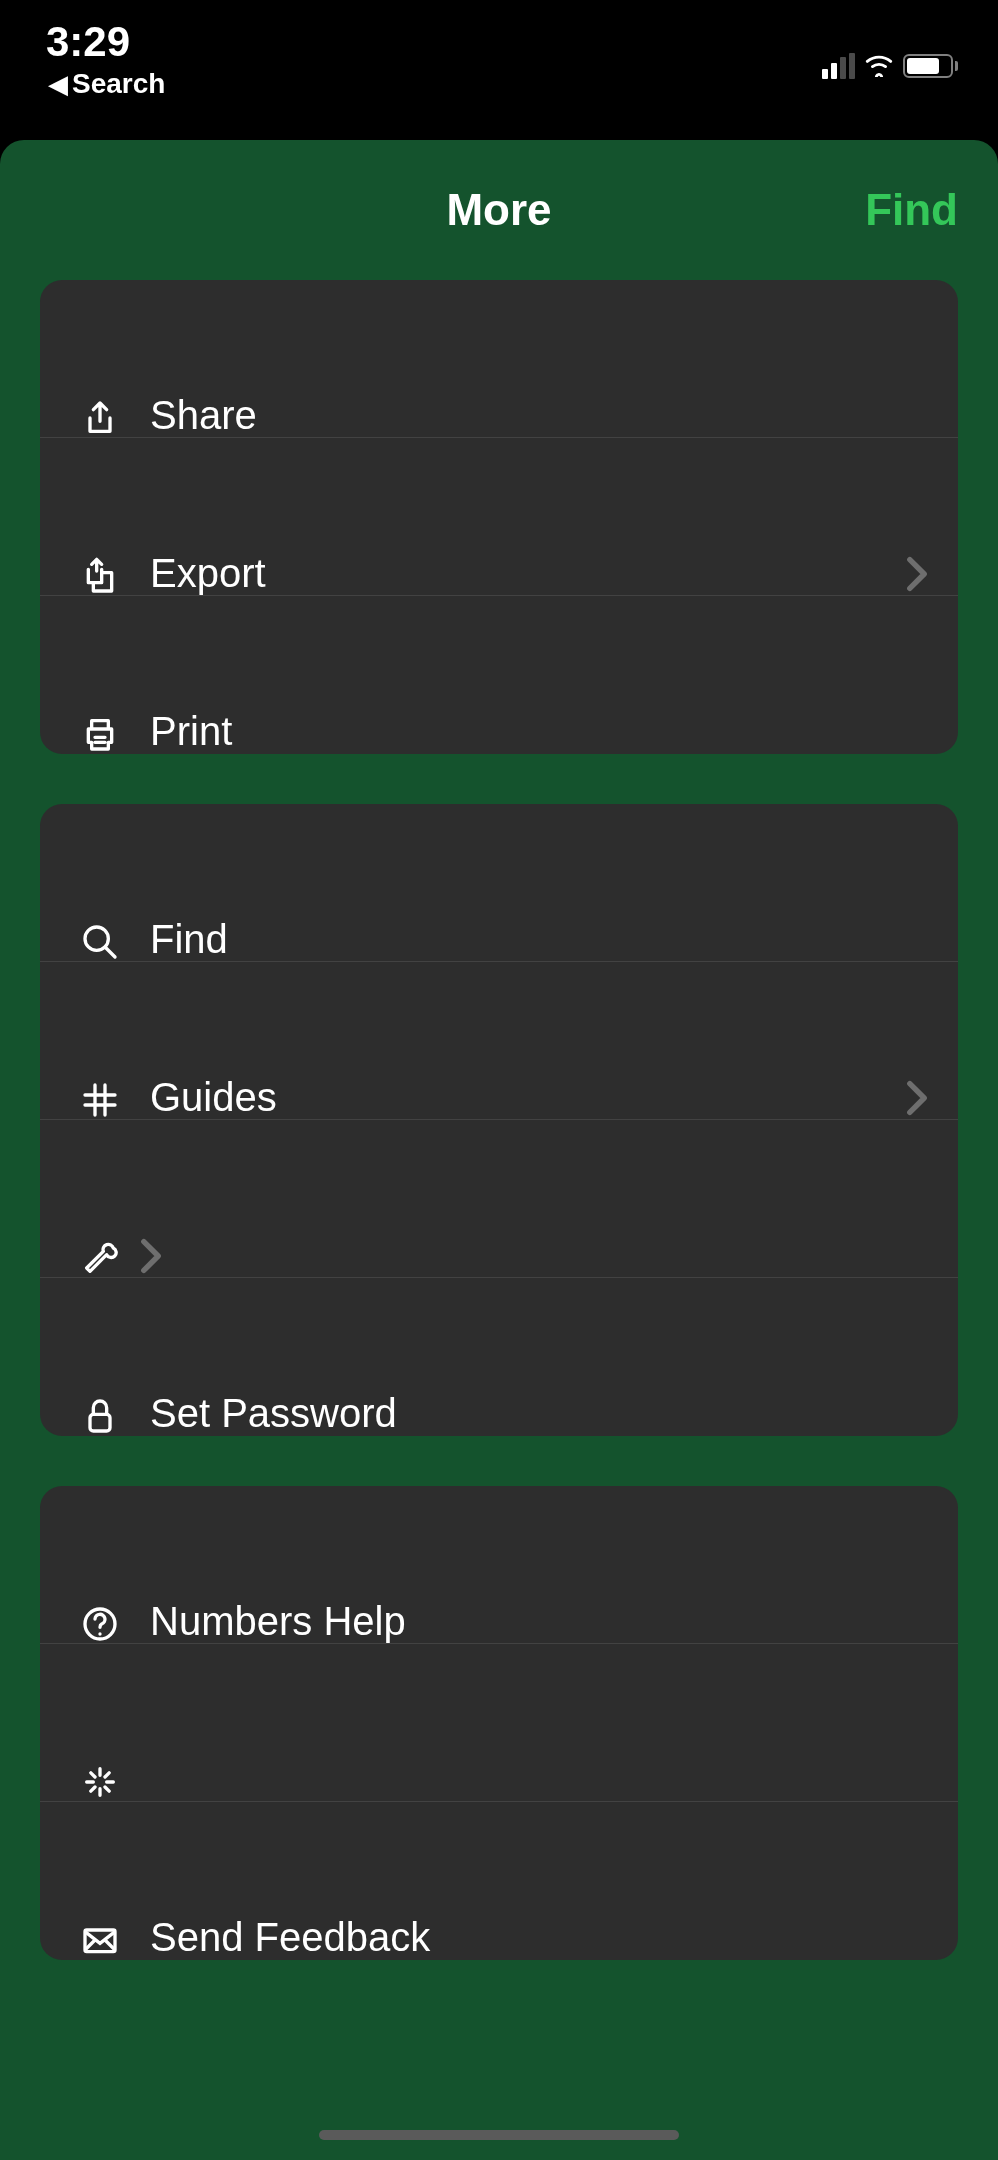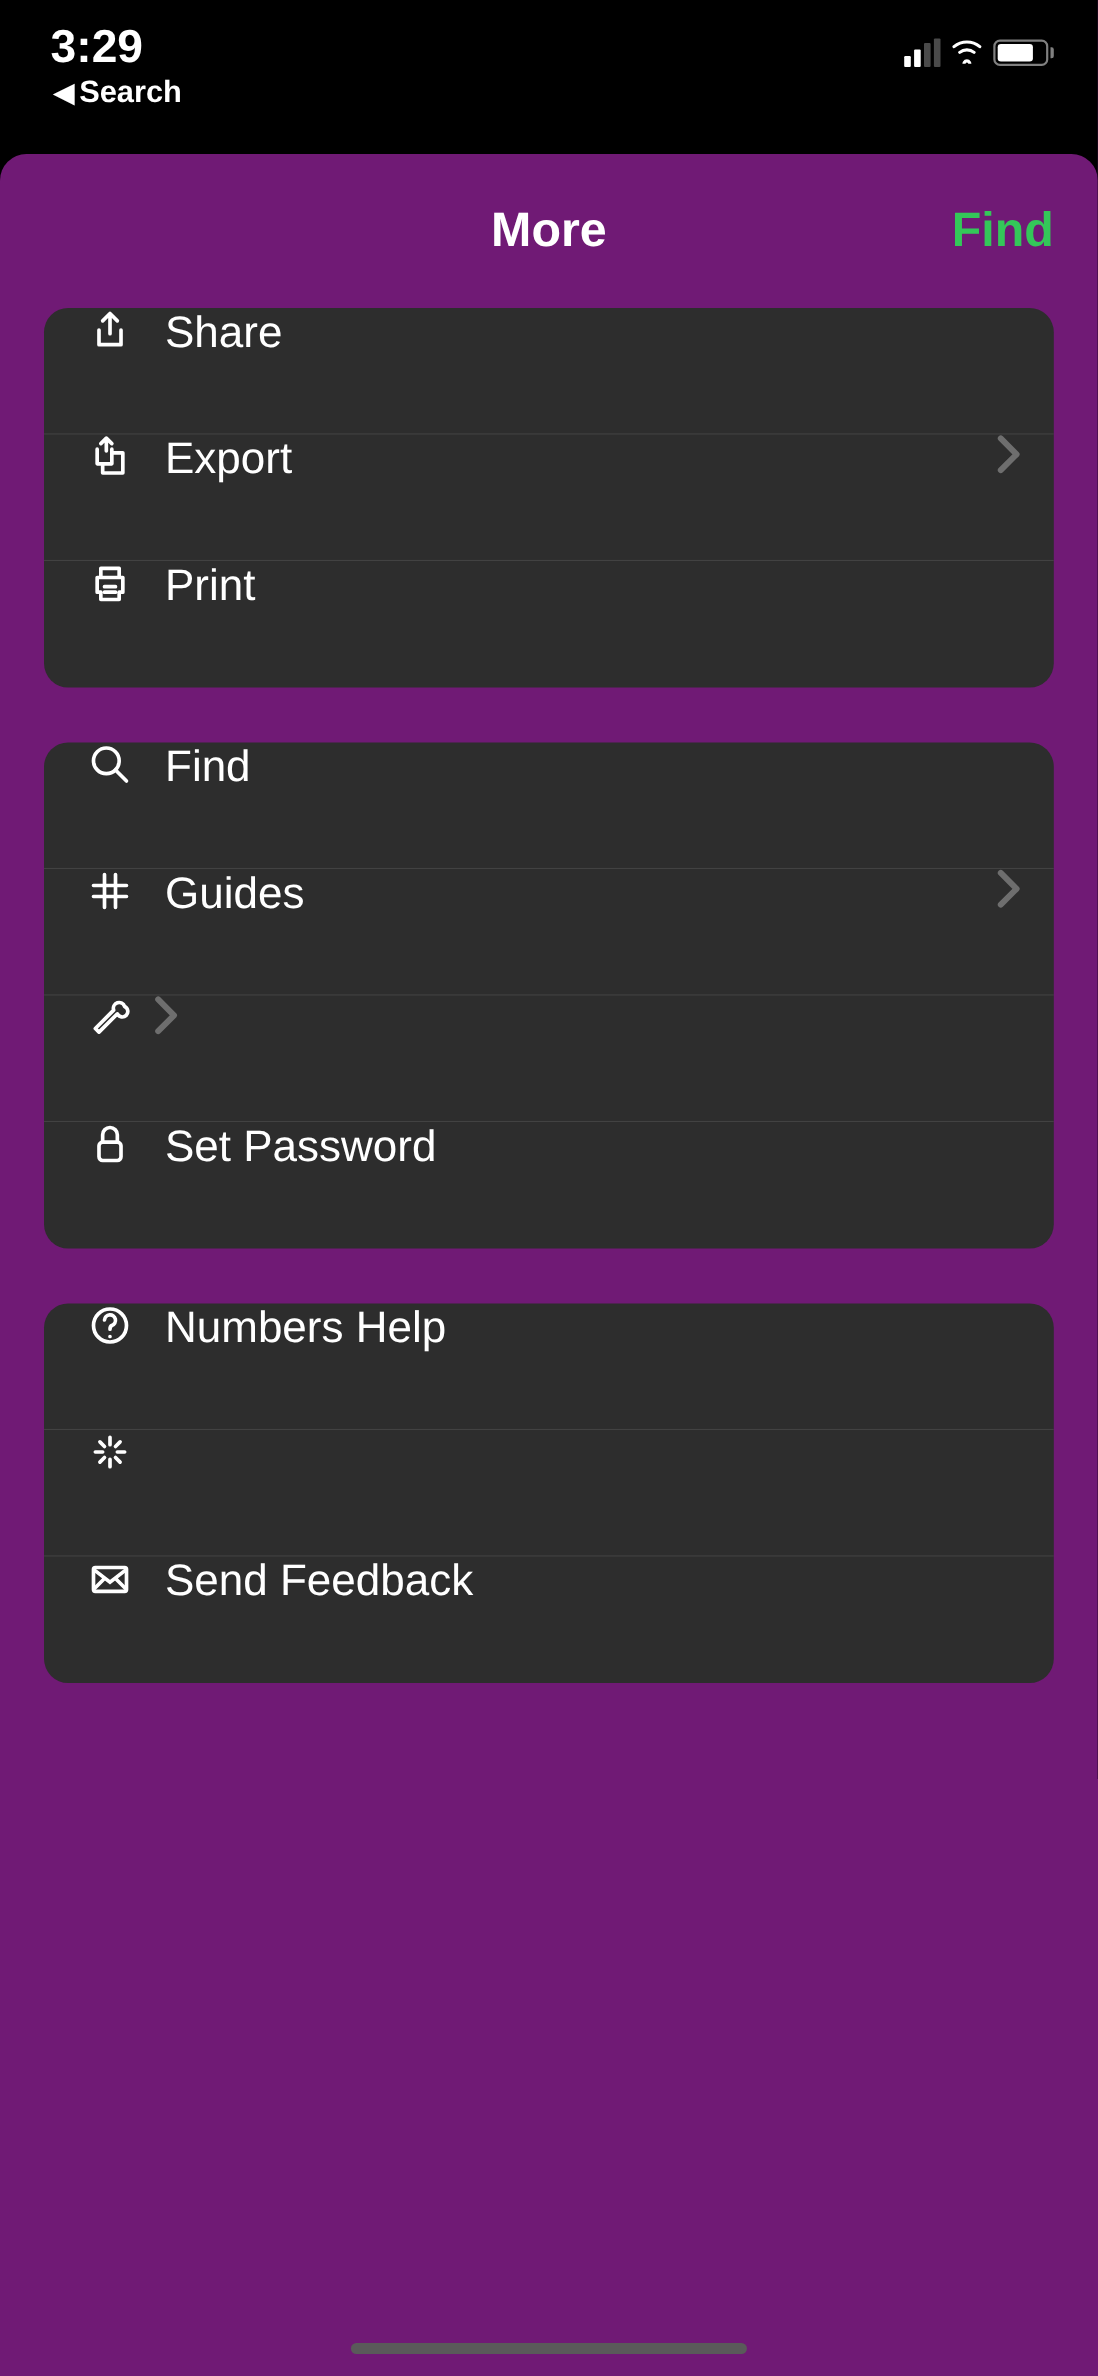--- a/index.html
+++ b/index.html
@@ -12,21 +12,21 @@
       height: 2160px;
       background: #000000;
       font-family: -apple-system, BlinkMacSystemFont, "Segoe UI", Helvetica, Arial, sans-serif;
       color: #ffffff;
       position: relative;
       overflow: hidden;
     }
     .status-bar {
       display: flex;
       justify-content: space-between;
-      align-items: flex-start;
+      align-items: center;
       padding: 18px 40px 0 46px;
     }
     .status-left {
       display: flex;
       flex-direction: column;
     }
     .status-time {
       font-size: 42px;
       font-weight: 600;
     }
@@ -89,21 +89,21 @@
       background: rgba(255,255,255,0.5);
       border-radius: 0 2px 2px 0;
       margin-left: 2px;
     }
     .sheet {
       position: absolute;
       top: 140px;
       left: 0;
       right: 0;
       bottom: 0;
-      background: #701a75;
+      background: #14532d;
       border-radius: 24px 24px 0 0;
     }
     .sheet-header {
       display: flex;
       align-items: center;
       justify-content: center;
       position: relative;
       height: 140px;
     }
     .sheet-title {
@@ -122,25 +122,26 @@
       cursor: pointer;
     }
     .menu-group {
       margin: 0 40px 50px 40px;
       background: #2d2d2d;
       border-radius: 22px;
       overflow: hidden;
     }
     .menu-item {
       display: flex;
-      align-items: flex-start;
+      align-items: flex-end;
       height: 115px;
       padding: 0 30px 0 20px;
       position: relative;
       cursor: pointer;
+      margin-top: 43px;
     }
     .menu-item:not(:last-child)::after {
       content: "";
       position: absolute;
       left: 0;
       right: 0;
       bottom: 0;
       height: 1px;
       background: rgba(255,255,255,0.1);
     }

